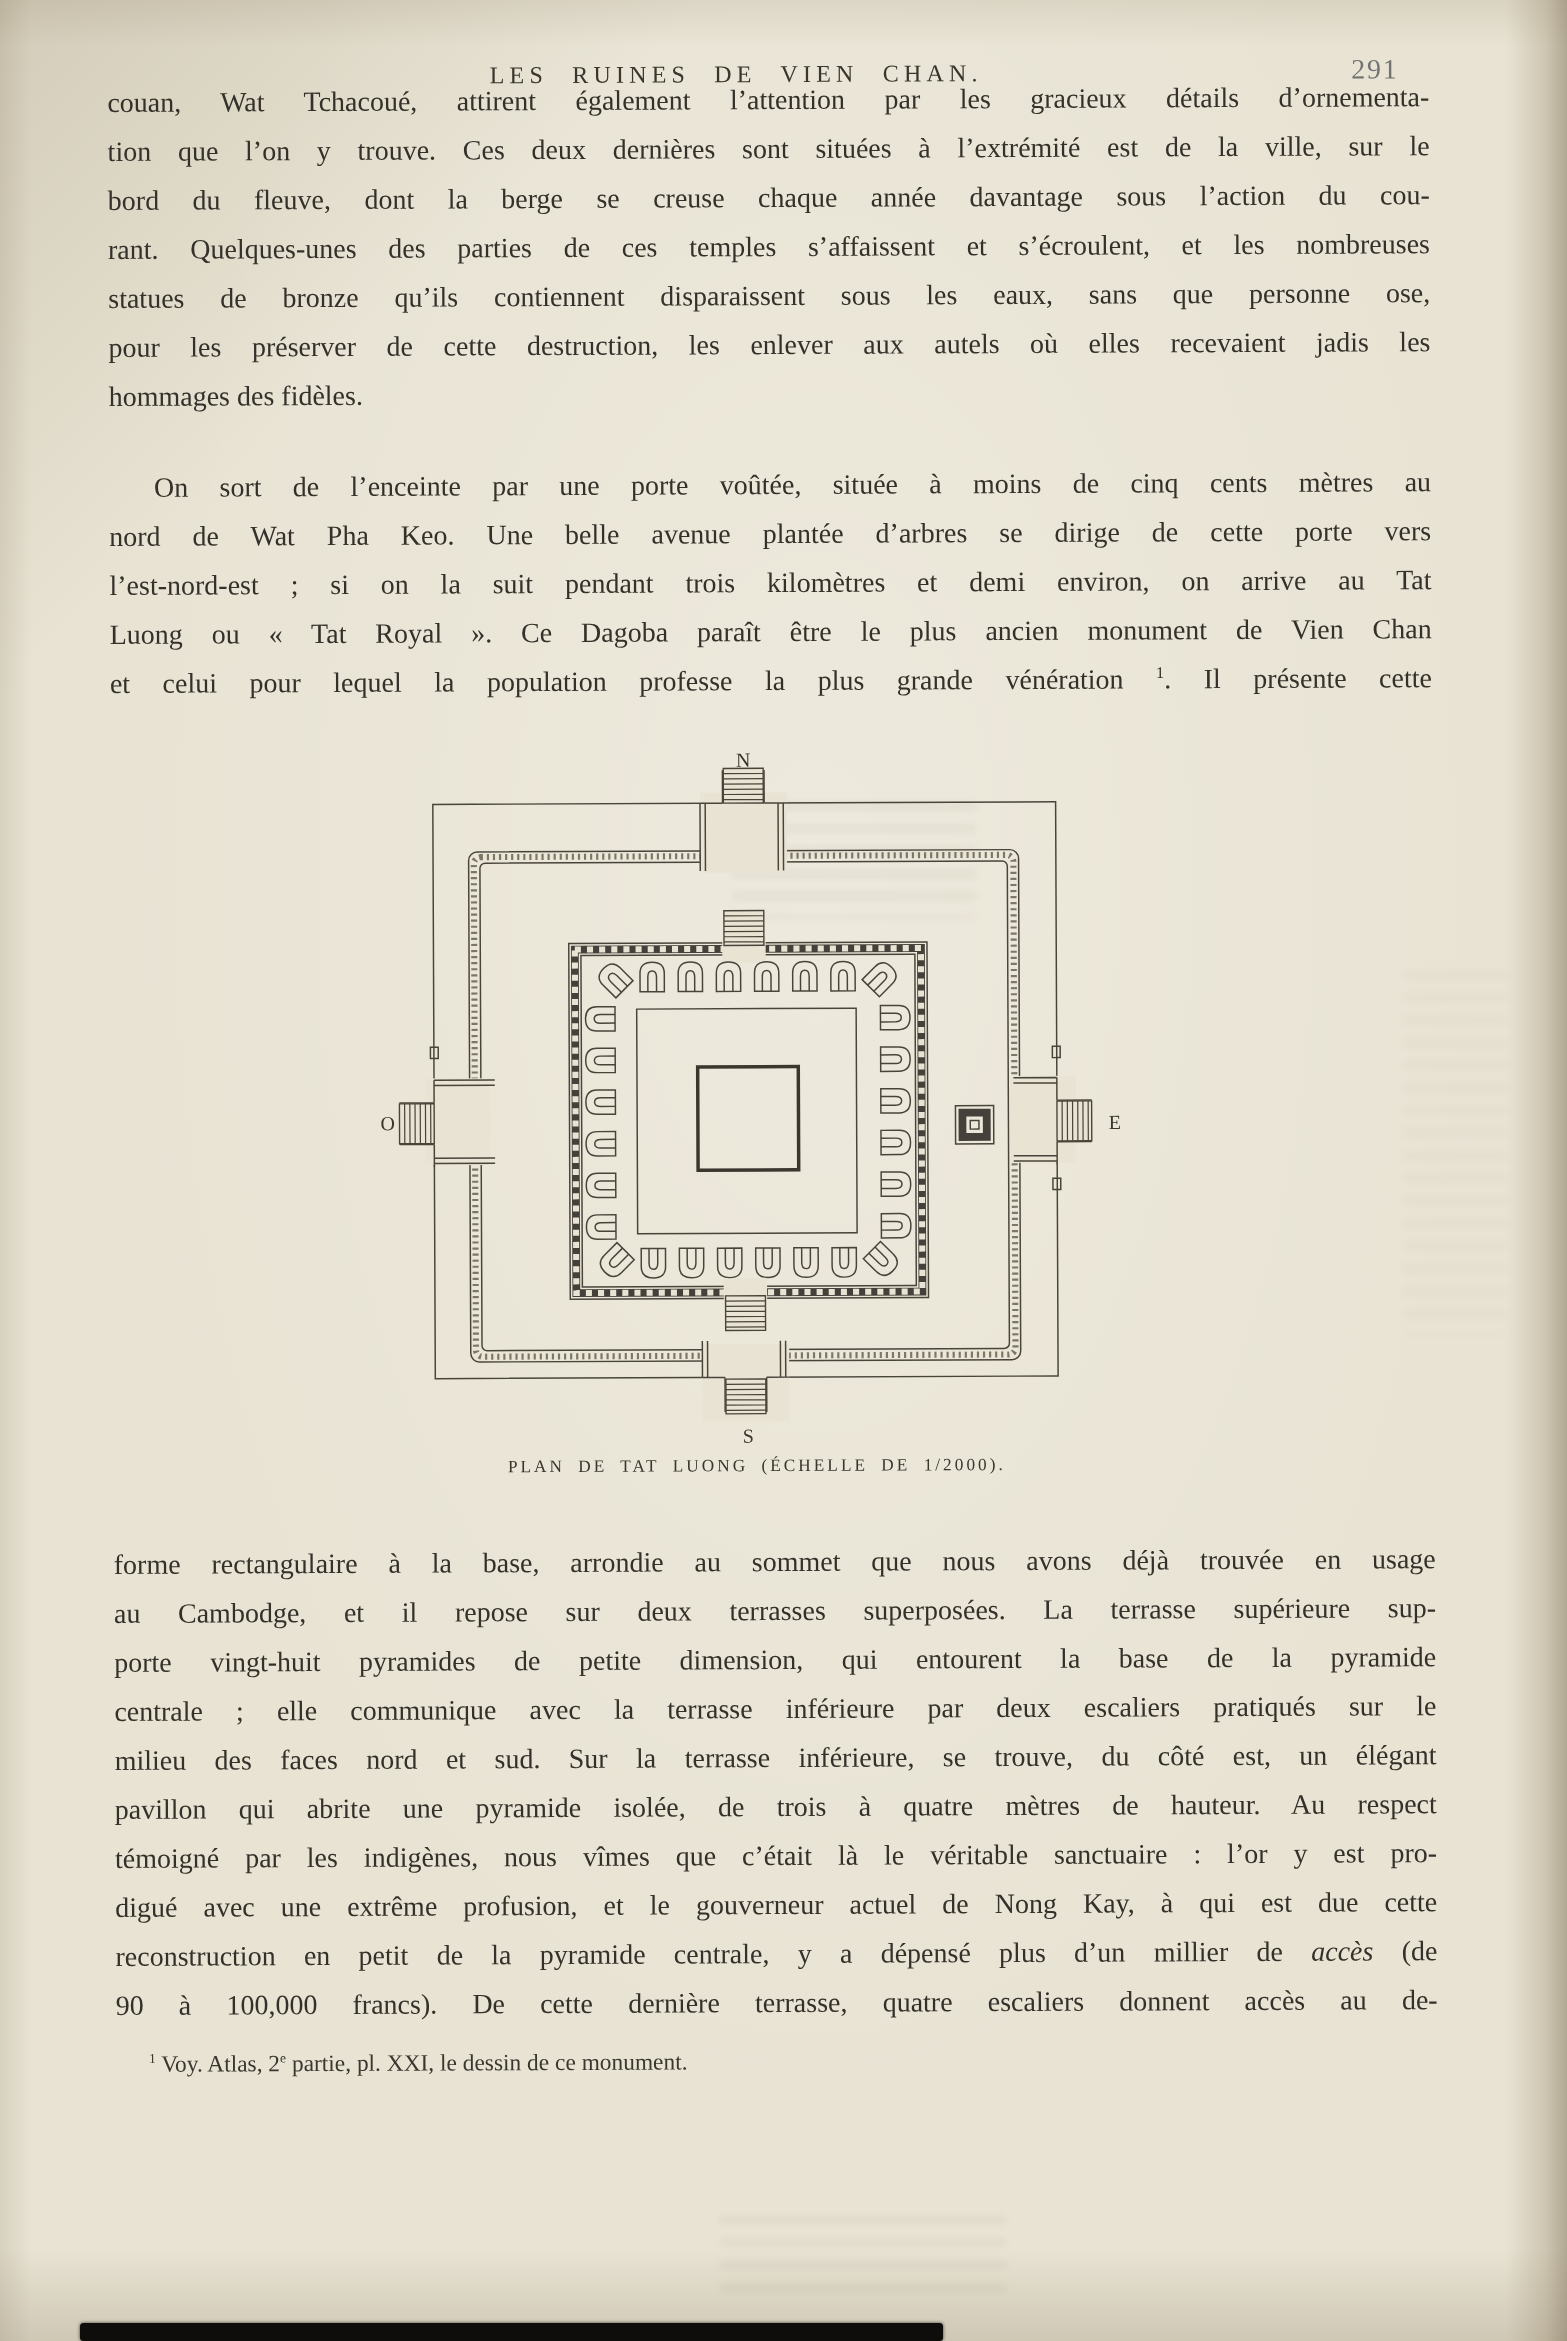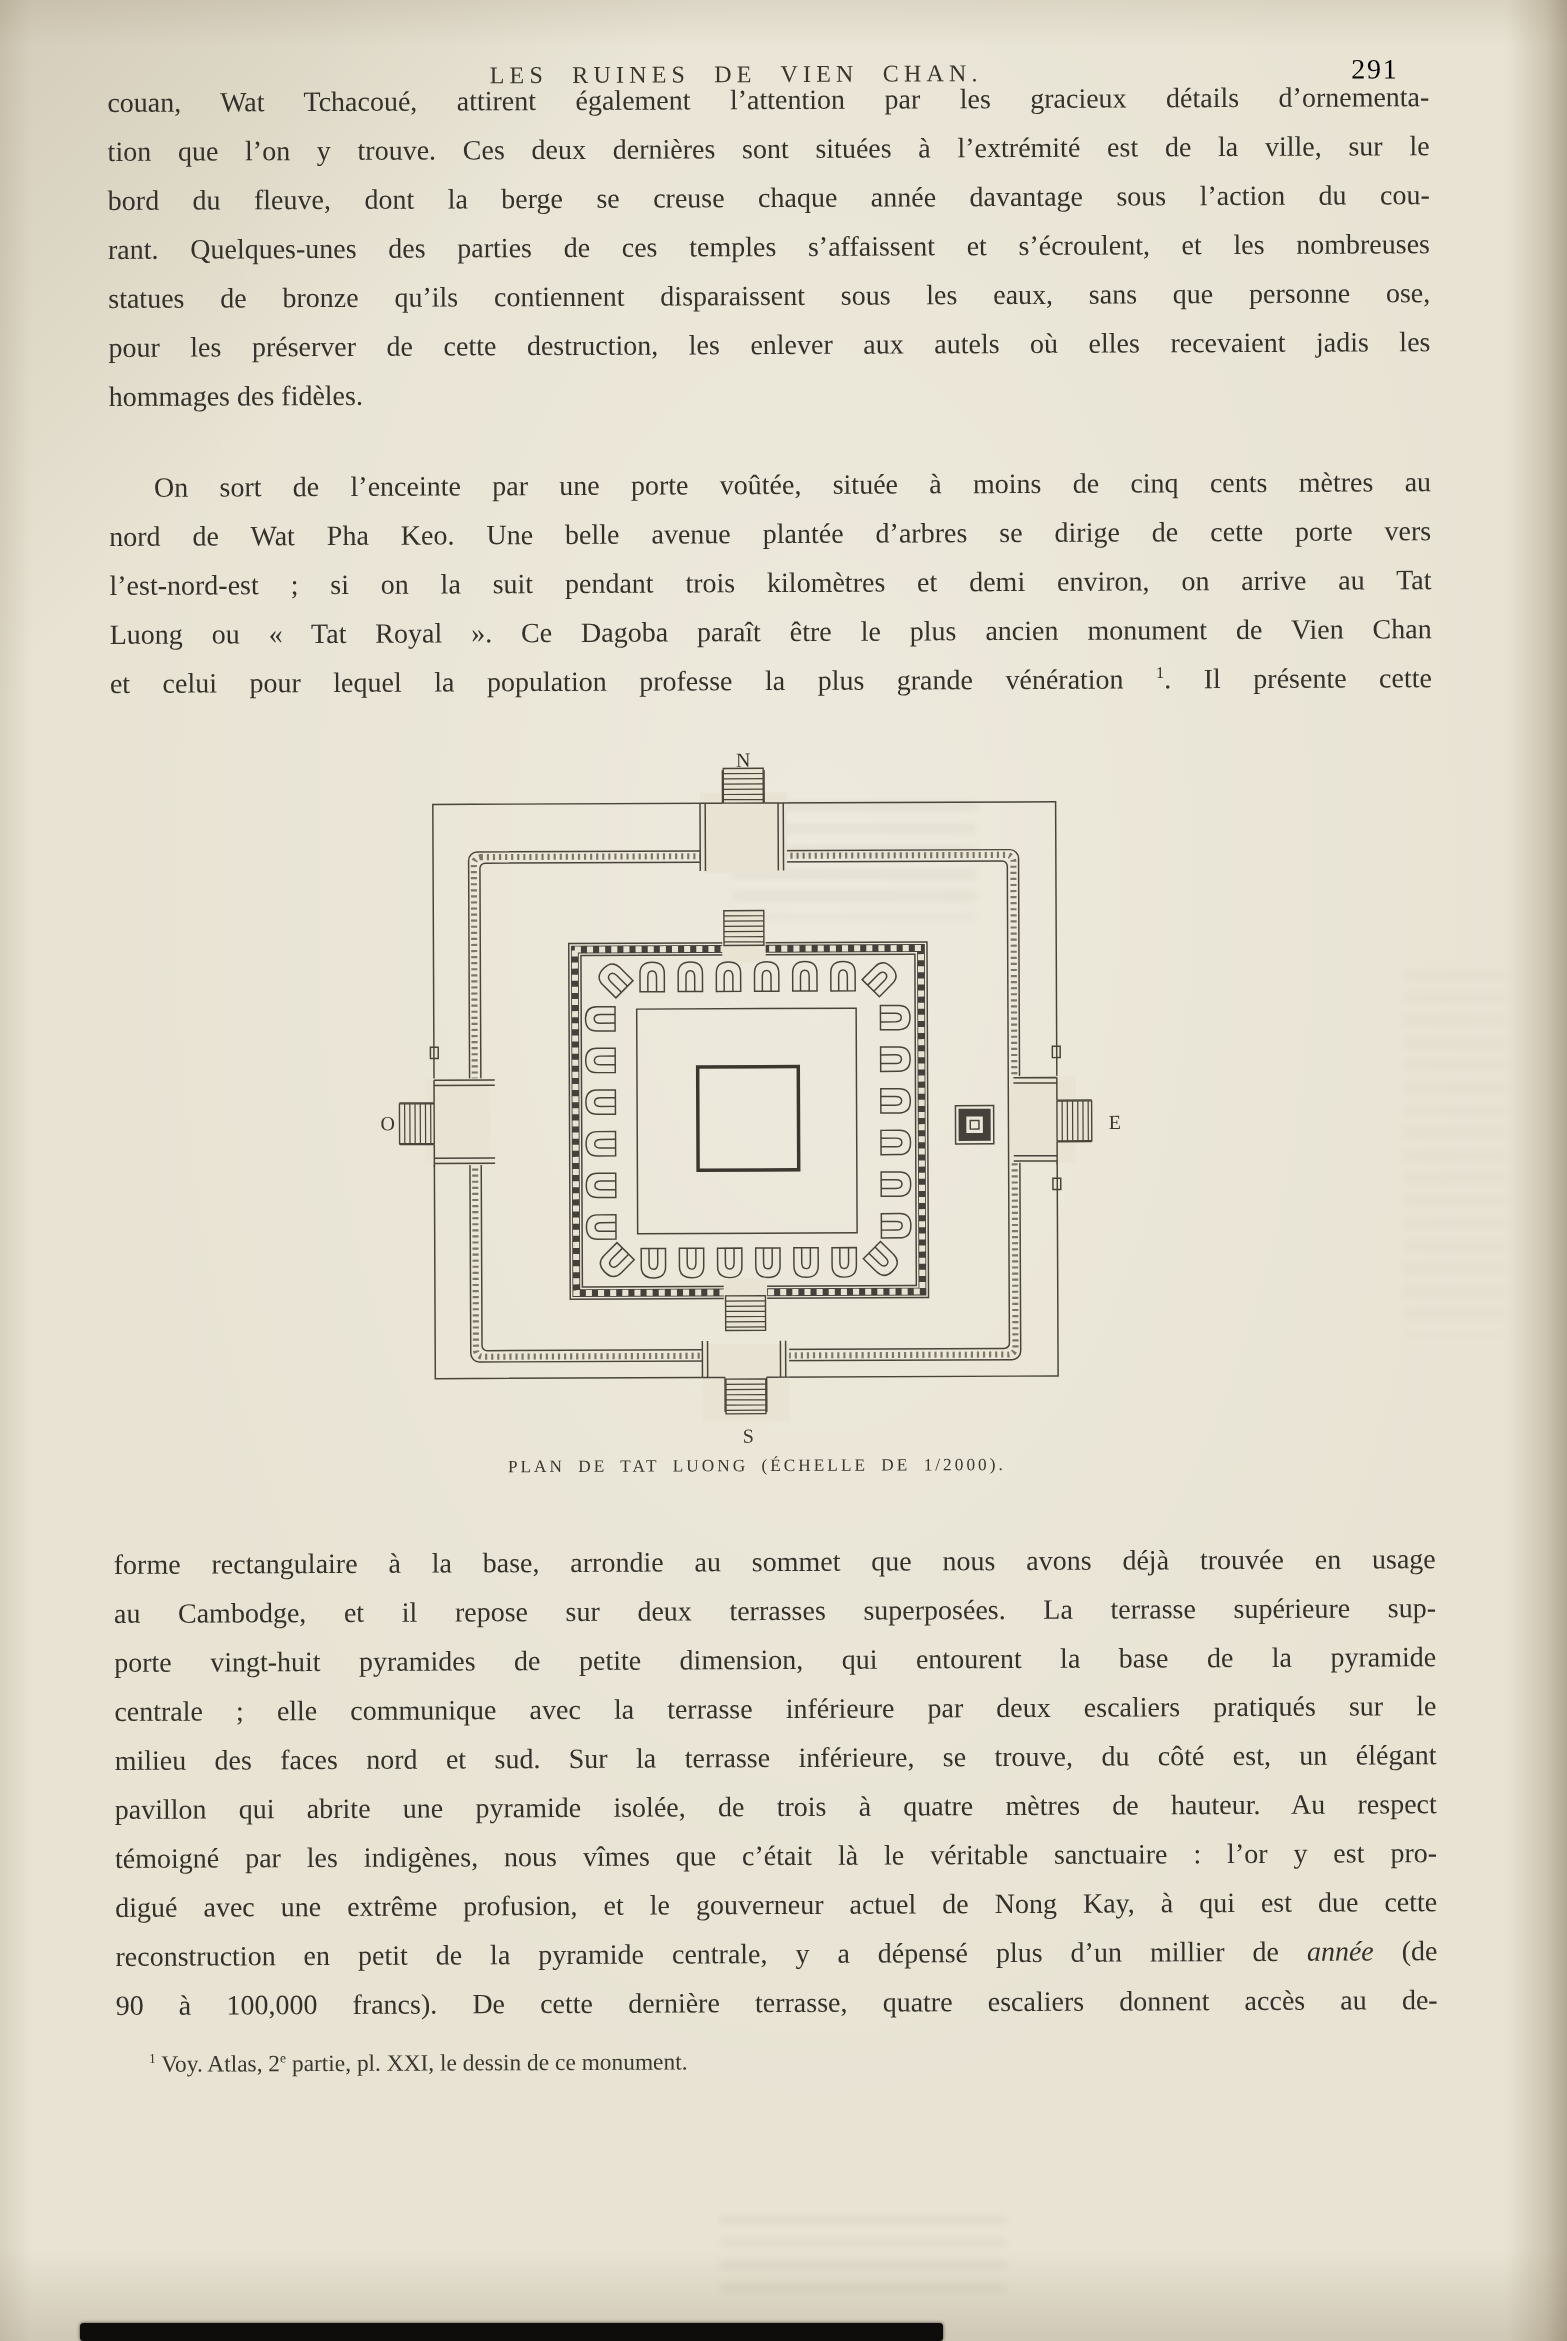--- a/index.html
+++ b/index.html
@@ -21,21 +21,21 @@
   .smudge{position:absolute;pointer-events:none;opacity:.45;filter:blur(3.5px);
     background:repeating-linear-gradient(180deg, rgba(96,84,62,.14) 0 7.8px, rgba(96,84,62,0) 7.8px 22.6px);}
   .smudge.s1{left:733px;top:802px;width:243px;height:117px;}
   .smudge.s2{left:720px;top:2216px;width:286px;height:87px;}
   .smudge.s3{left:1403px;top:971px;width:104px;height:364px;opacity:.25;}
 
   .content{position:absolute;inset:0;transform:rotate(-0.25deg);transform-origin:50% 40%;}
 
   .running-title{position:absolute;left:111px;top:61px;width:1258px;text-align:center;
     font-size:24px;letter-spacing:5.2px;word-spacing:13px;color:#3a362e;}
-  .page-number{position:absolute;left:1355px;top:56px;font-size:28px;letter-spacing:1.7px;color:#000000;}
+  .page-number{position:absolute;left:1355px;top:56px;font-size:28px;letter-spacing:1.7px;color:#737373;}
 
   .textblock{position:absolute;left:111px;width:1322px;font-size:28px;color:#34312a;}
   .textblock .line{line-height:49px;text-align:justify;text-align-last:justify;}
   .textblock .line.last{text-align-last:left;}
   .para1{top:75px;}
   .para2{top:460px;}
   .para2 .line:first-child{text-indent:45px;}
   .para3{top:1537px;}
   sup{font-size:58%;vertical-align:super;line-height:0;}
   i{font-style:italic;}
@@ -212,21 +212,21 @@
 
     <div class="textblock para3">
         <div class="line">forme rectangulaire à la base, arrondie au sommet que nous avons déjà trouvée en usage</div>
         <div class="line">au Cambodge, et il repose sur deux terrasses superposées. La terrasse supérieure sup-</div>
         <div class="line">porte vingt-huit pyramides de petite dimension, qui entourent la base de la pyramide</div>
         <div class="line">centrale ; elle communique avec la terrasse inférieure par deux escaliers pratiqués sur le</div>
         <div class="line">milieu des faces nord et sud. Sur la terrasse inférieure, se trouve, du côté est, un élégant</div>
         <div class="line">pavillon qui abrite une pyramide isolée, de trois à quatre mètres de hauteur. Au respect</div>
         <div class="line">témoigné par les indigènes, nous vîmes que c’était là le véritable sanctuaire : l’or y est pro-</div>
         <div class="line">digué avec une extrême profusion, et le gouverneur actuel de Nong Kay, à qui est due cette</div>
-        <div class="line">reconstruction en petit de la pyramide centrale, y a dépensé plus d’un millier de <i>année</i> (de</div>
+        <div class="line">reconstruction en petit de la pyramide centrale, y a dépensé plus d’un millier de <i>accès</i> (de</div>
         <div class="line">90 à 100,000 francs). De cette dernière terrasse, quatre escaliers donnent accès au de-</div>
       </div>
 
     <div class="footnote">
       <div class="fn-line"><sup>1</sup> Voy. Atlas, 2<sup>e</sup> partie, pl. XXI, le dessin de ce monument.</div>
     </div>
   </div>
 
   <div class="edge-right"></div>
   <div class="black-bar"></div>

